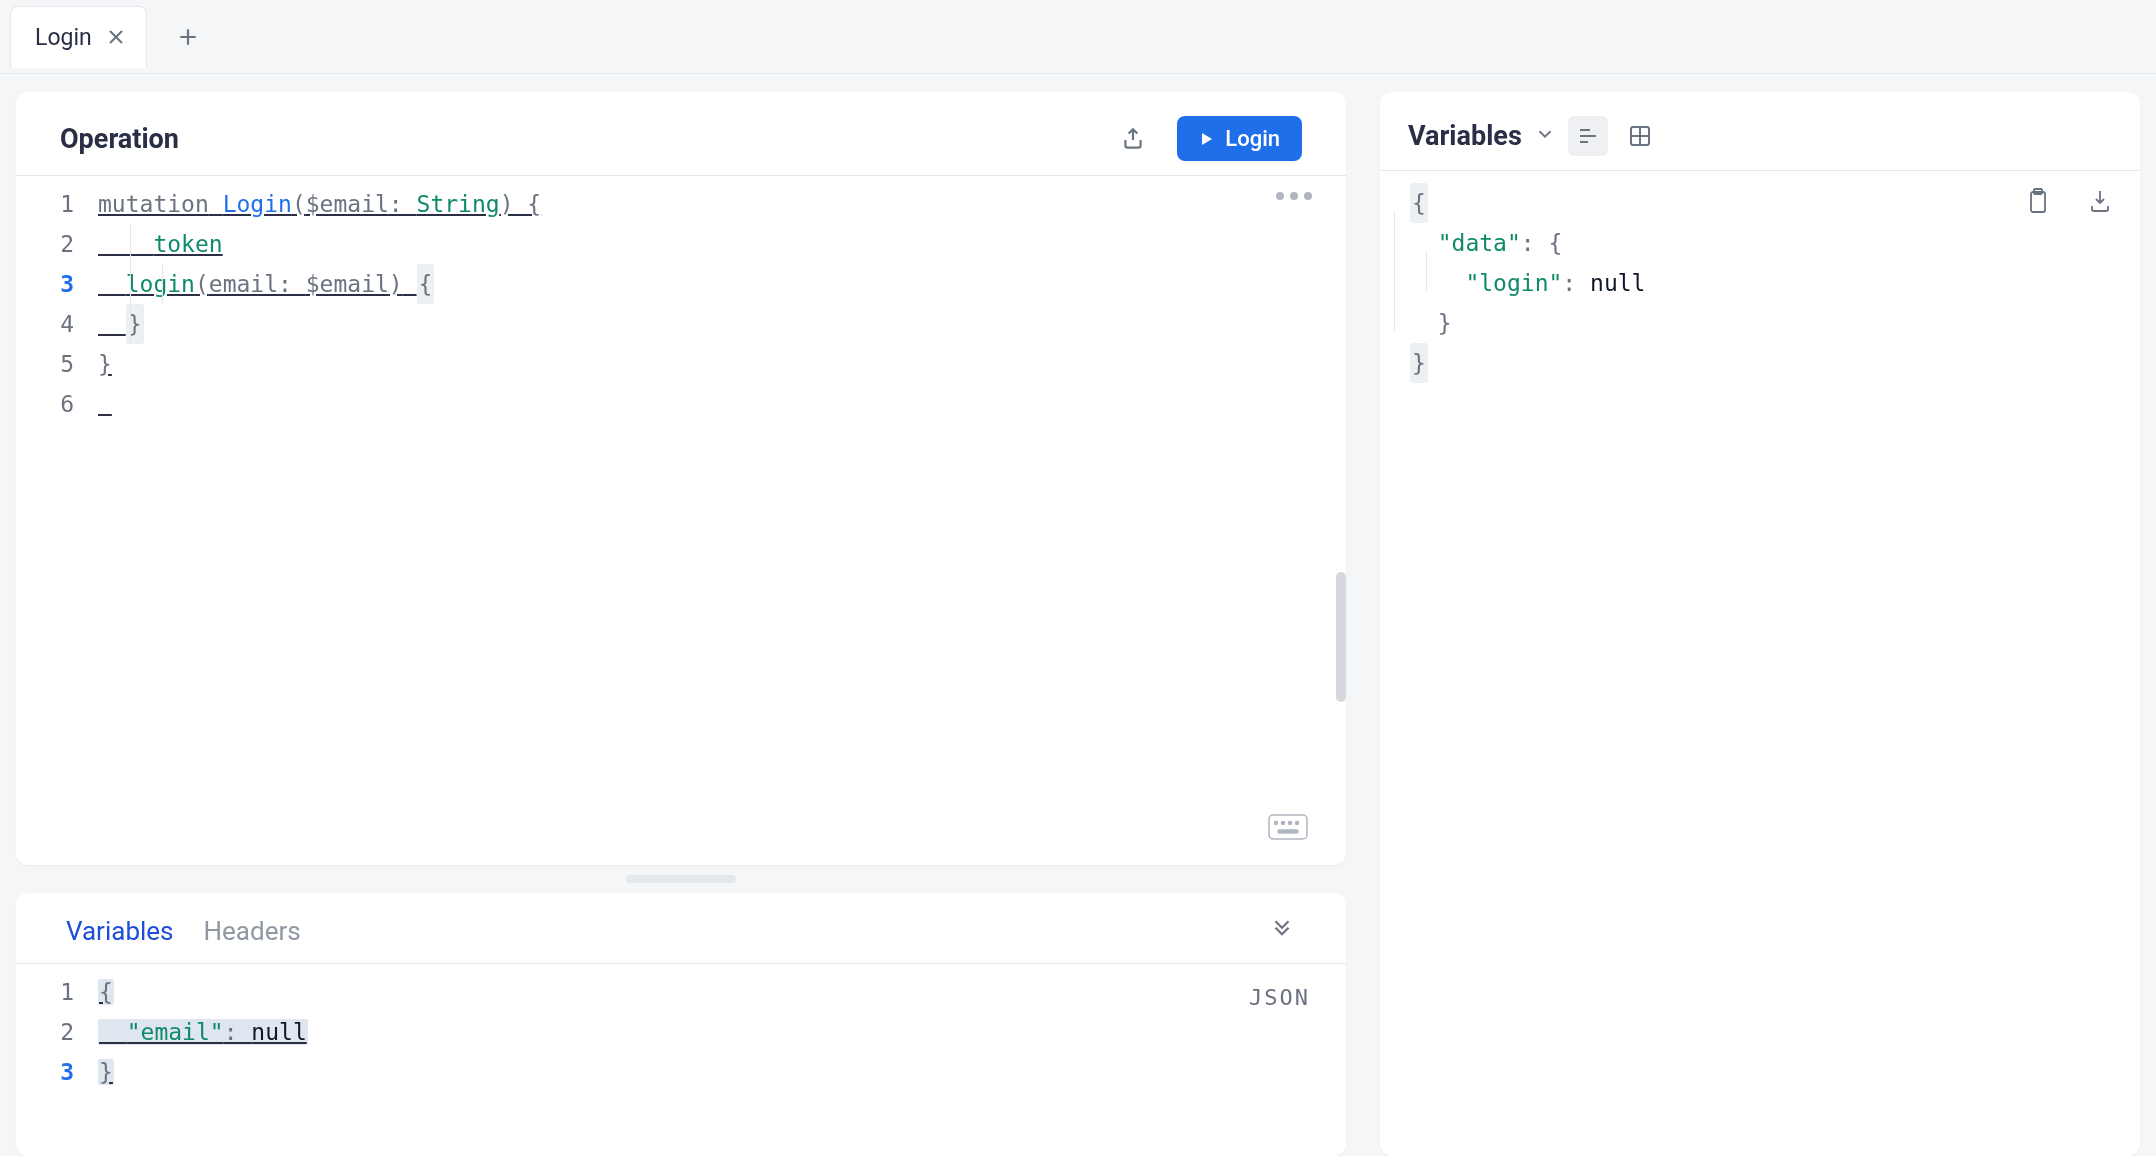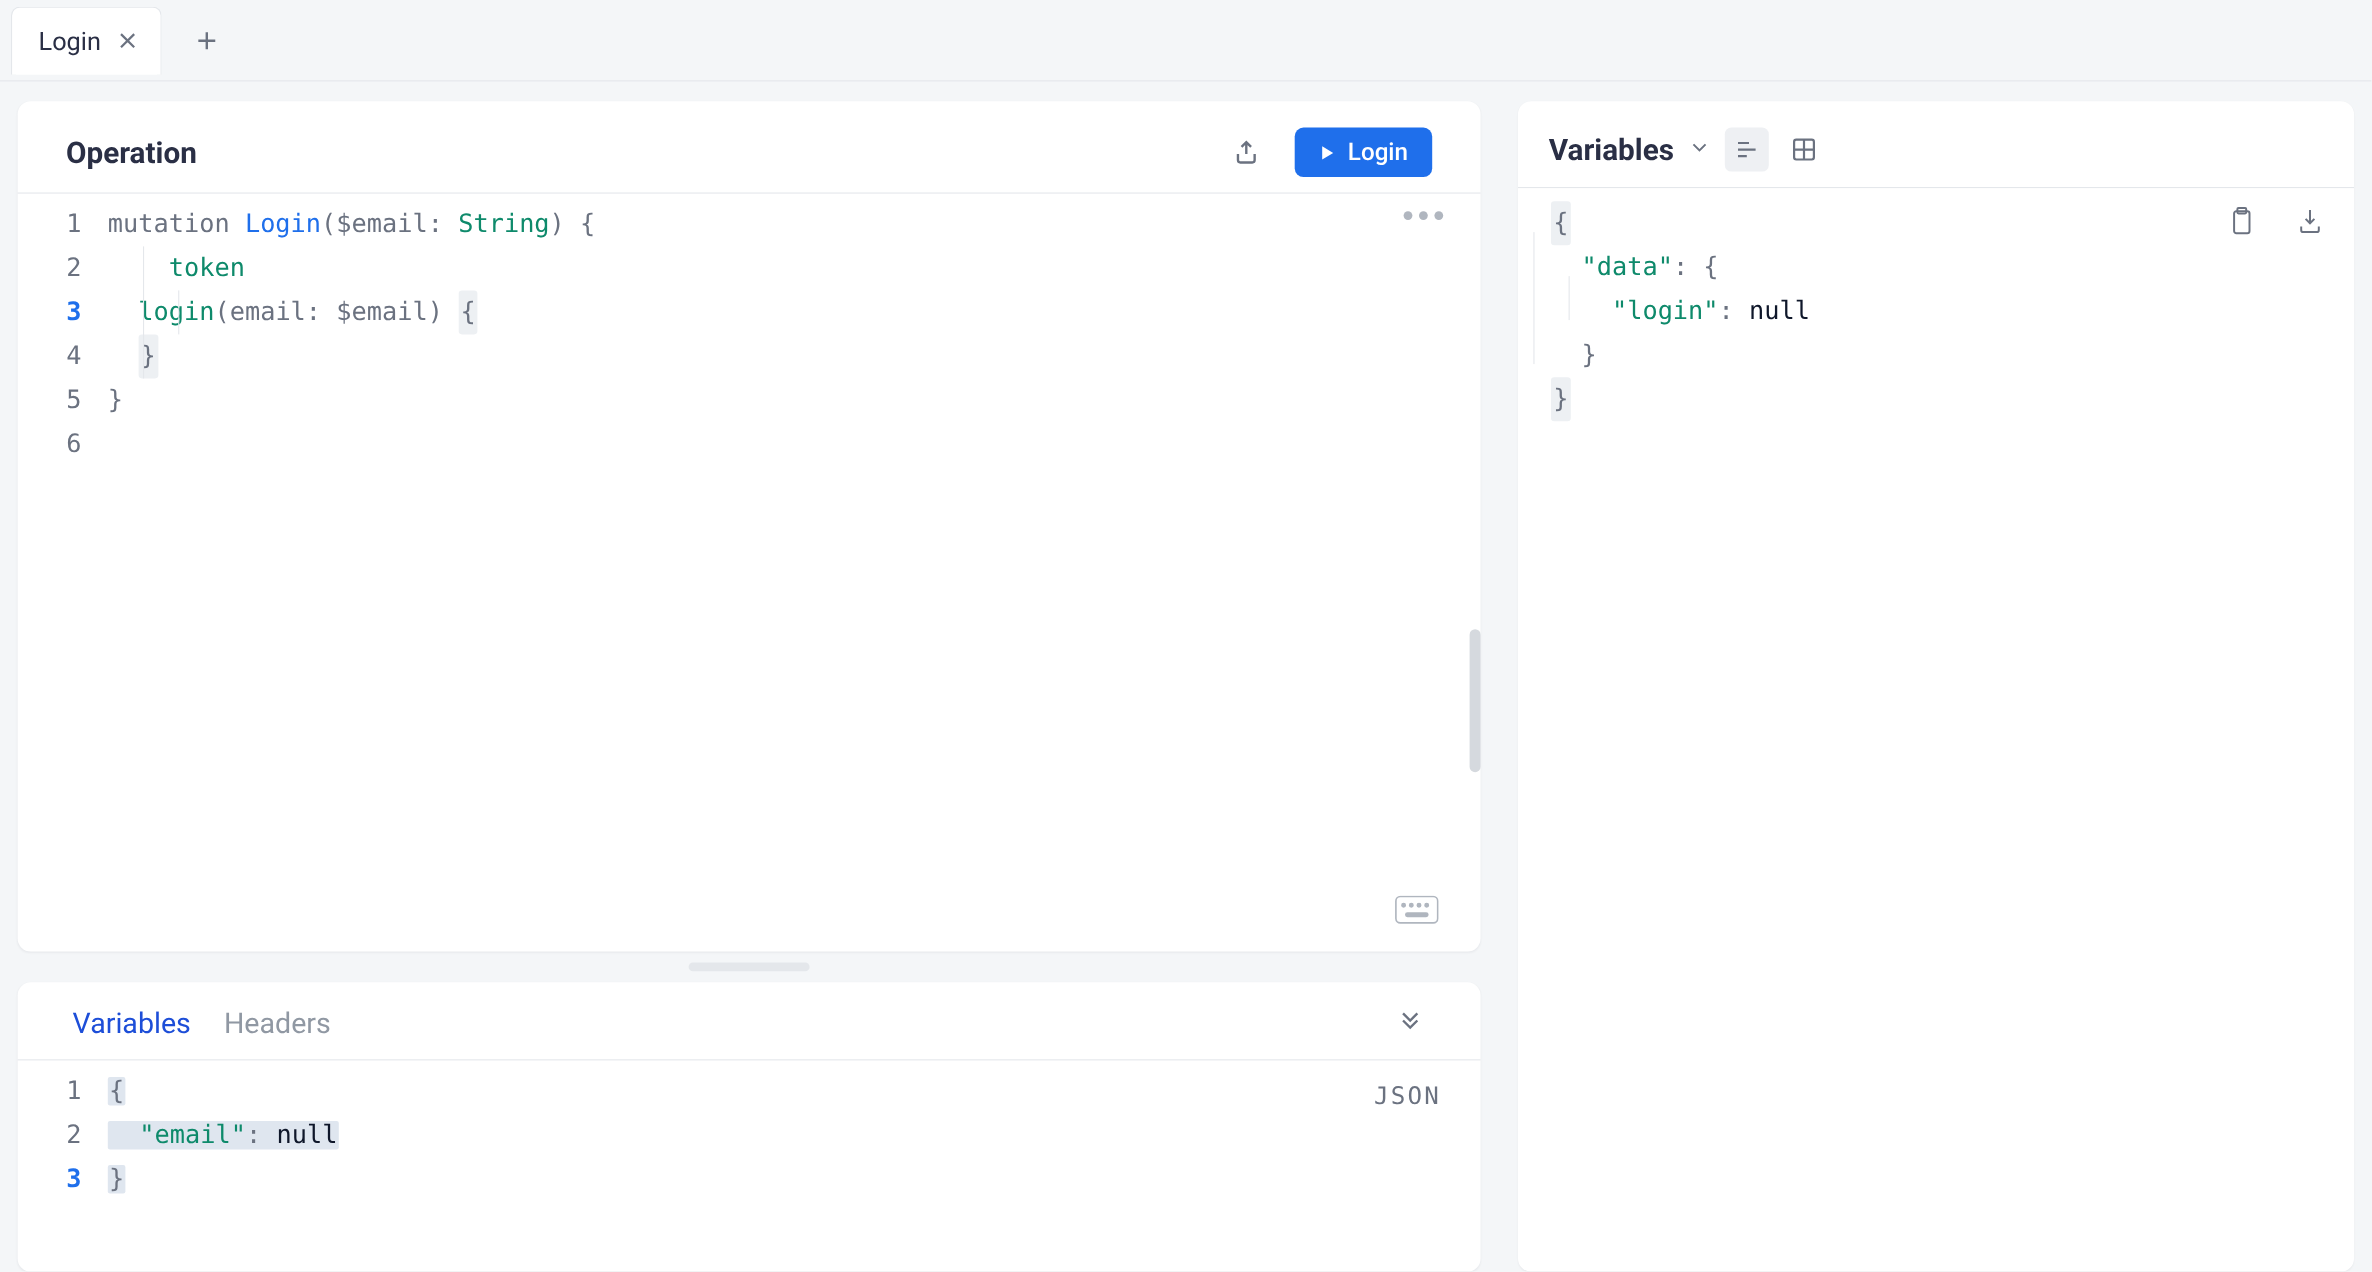--- a/index.html
+++ b/index.html
@@ -86,21 +86,21 @@
   position:relative;
 }
 .gutter {
   width:82px;
   text-align:right;
   padding-right:24px;
   color:#6b7280;
 }
 .gutter div.current { color:#1f6feb; font-weight:600; }
 .lines { flex:1; position:relative; }
-.lines .line { white-space:pre; }
+.lines .line { white-space:pre;text-decoration:underline; }
 .indent-guide {
   position:absolute; top:0; bottom:0; width:1px;
   background:#e4e7eb;
 }
 .bracket-box {
   display:inline-block;
   background:#edf0f3;
   border-radius:3px;
   padding:0 2px;
 }

